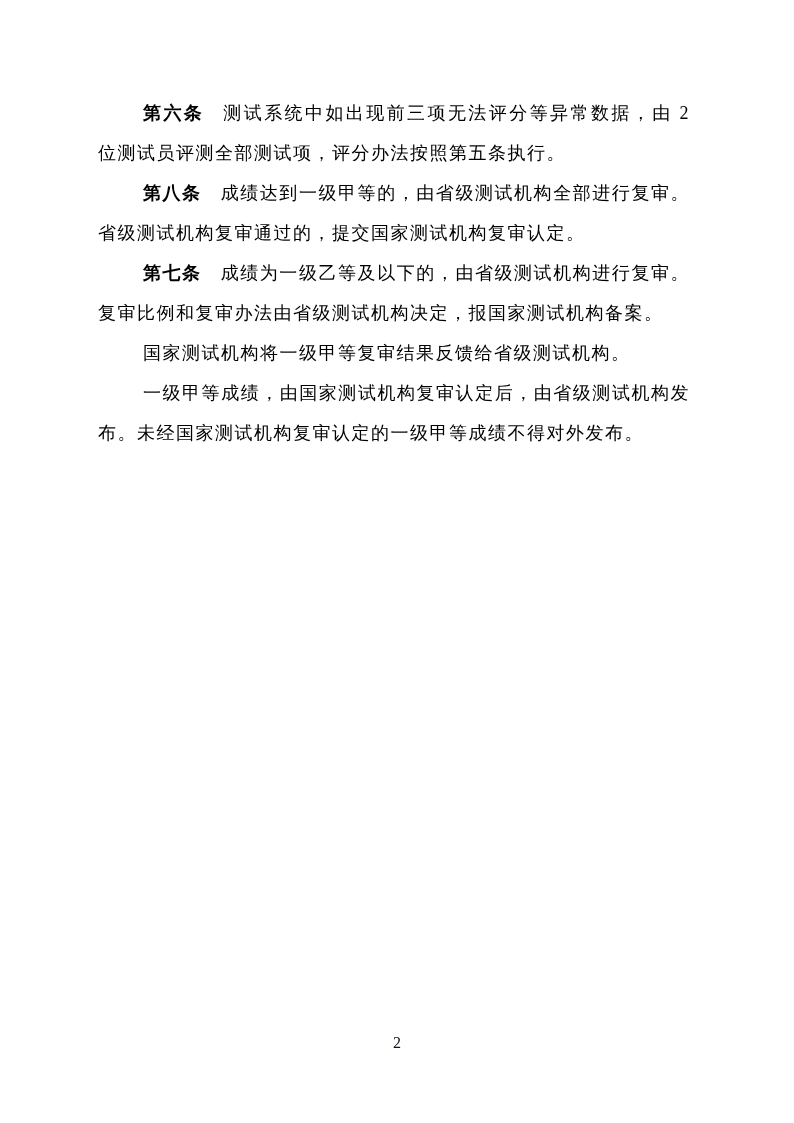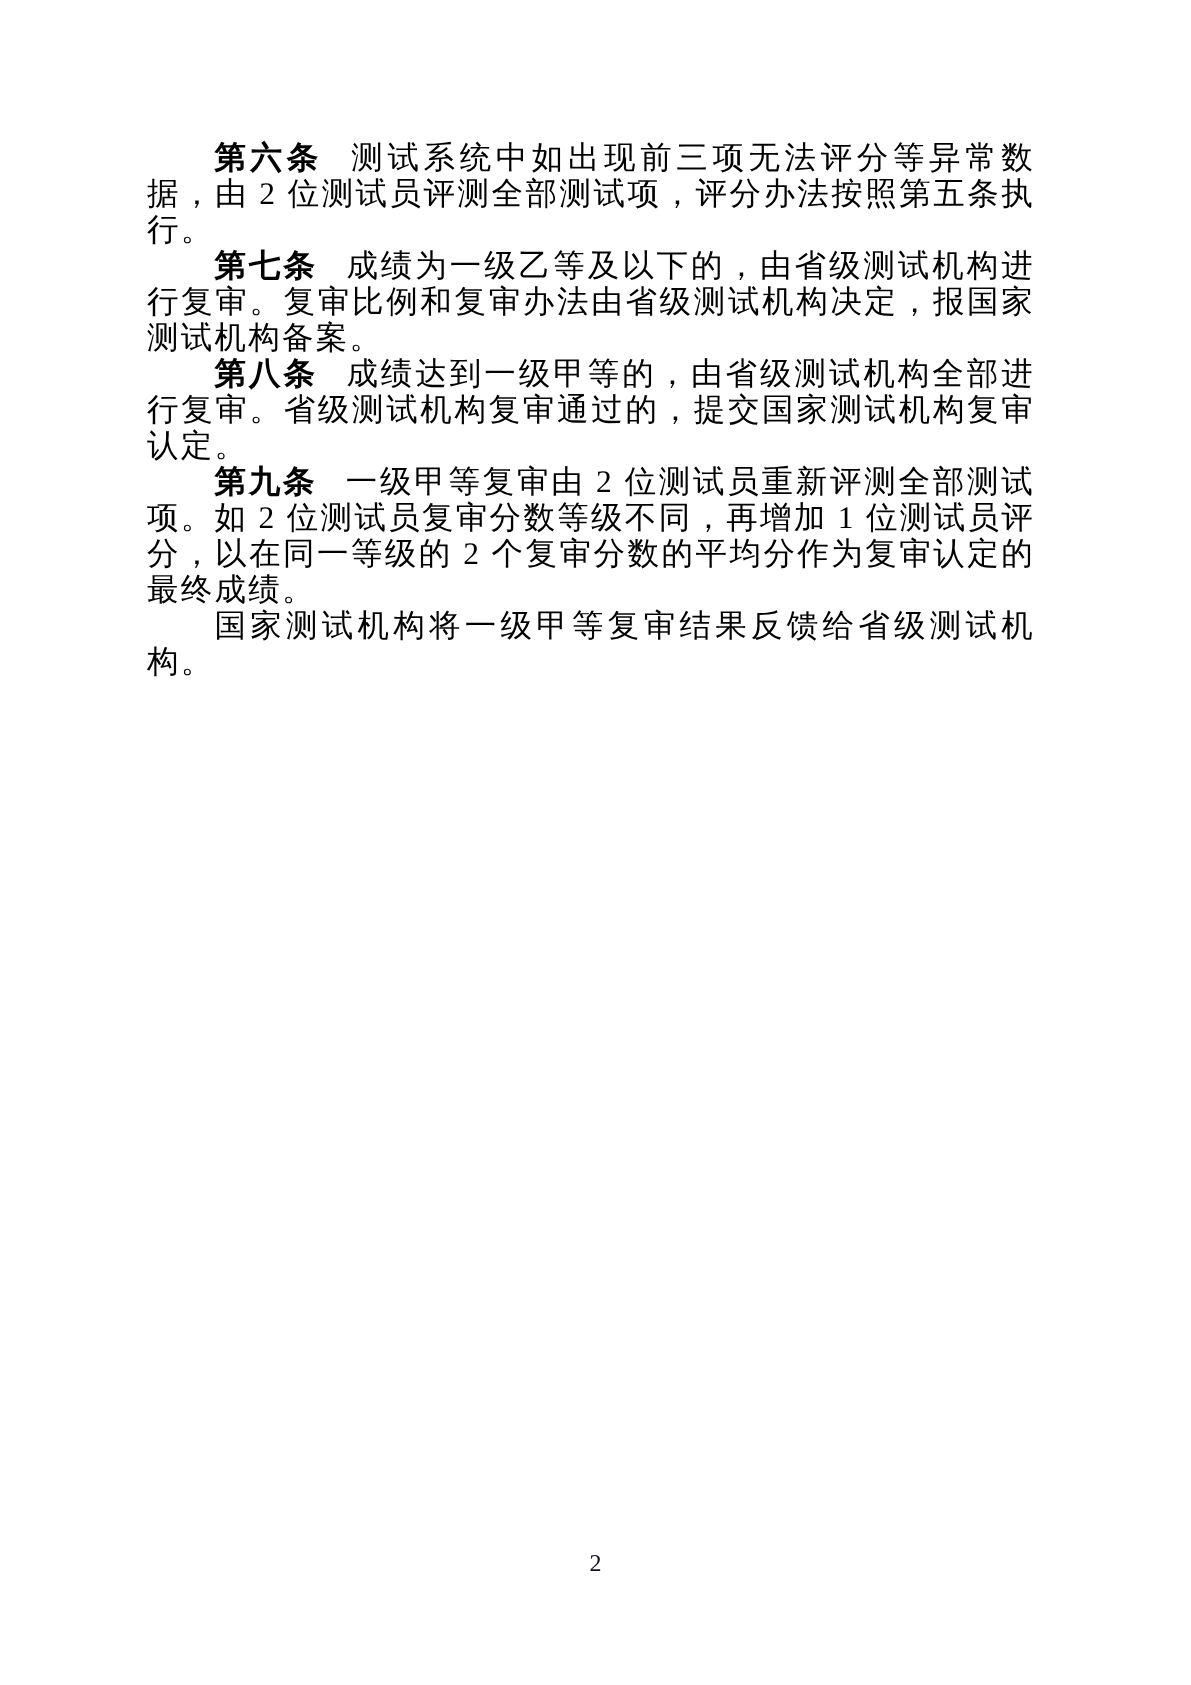--- a/index.html
+++ b/index.html
@@ -24,22 +24,22 @@
     background: #ffffff;
   }
   .content {
     position: absolute;
     left: 98px;
     top: 93px;
     width: 592px;
   }
   .para {
     margin: 0;
-    font-size: 21px;
-    line-height: 24px;
+    font-size: 18px;
+    line-height: 40px;
     letter-spacing: 1.5px;
     text-align: justify;
     text-indent: 45px;
     color: #000000;
   }
   .article-head {
     font-weight: 700;
     margin-right: 19px;
   }
   .article-head:empty {
@@ -65,36 +65,36 @@
 <body>
 
 <div class="page">
   <div class="content">
 
     <p class="para">
       <span class="article-head">第六条</span><span>测试系统中如出现前三项无法评分等异常数据，由 2 位测试员评测全部测试项，评分办法按照第五条执行。</span>
     </p>
 
     <p class="para">
-      <span class="article-head">第七条</span><span>成绩为一级乙等及以下的，由省级测试机构进行复审。复审比例和复审办法由省级测试机构决定，报国家测试机构备案。</span>
-    </p>
-
-    <p class="para">
       <span class="article-head">第八条</span><span>成绩达到一级甲等的，由省级测试机构全部进行复审。省级测试机构复审通过的，提交国家测试机构复审认定。</span>
     </p>
 
     <p class="para">
-      <span class="article-head">第九条</span><span>一级甲等复审由 2 位测试员重新评测全部测试项。如 2 位测试员复审分数等级不同，再增加 1 位测试员评分，以在同一等级的 2 个复审分数的平均分作为复审认定的最终成绩。</span>
+      <span class="article-head">第七条</span><span>成绩为一级乙等及以下的，由省级测试机构进行复审。复审比例和复审办法由省级测试机构决定，报国家测试机构备案。</span>
     </p>
+
 
     <p class="para">
       <span>国家测试机构将一级甲等复审结果反馈给省级测试机构。</span>
     </p>
 
 
+    <p class="para">
+      <span>一级甲等成绩，由国家测试机构复审认定后，由省级测试机构发布。未经国家测试机构复审认定的一级甲等成绩不得对外发布。</span>
+    </p>
 
 
   </div>
 
   <div class="footer">
     <span class="page-number">2</span>
   </div>
 </div>
 
 </body></html>

